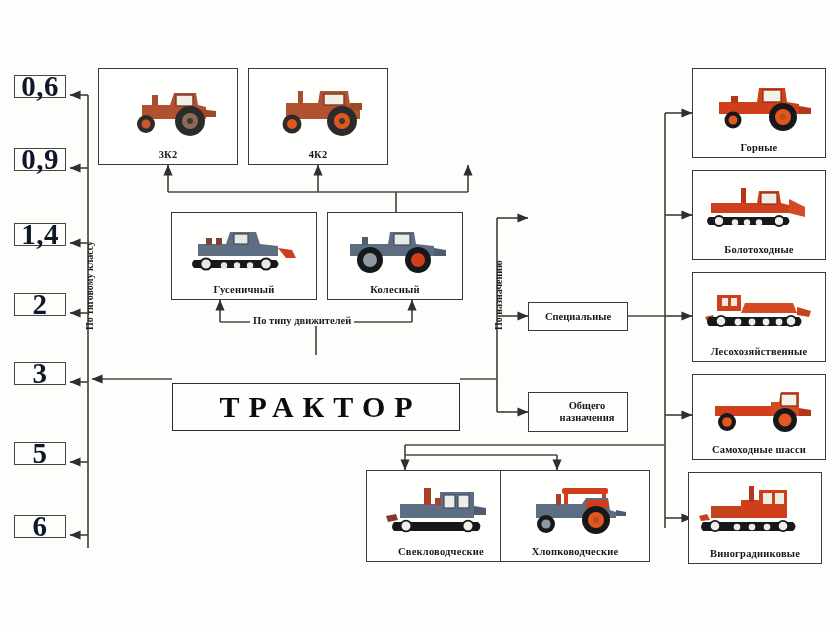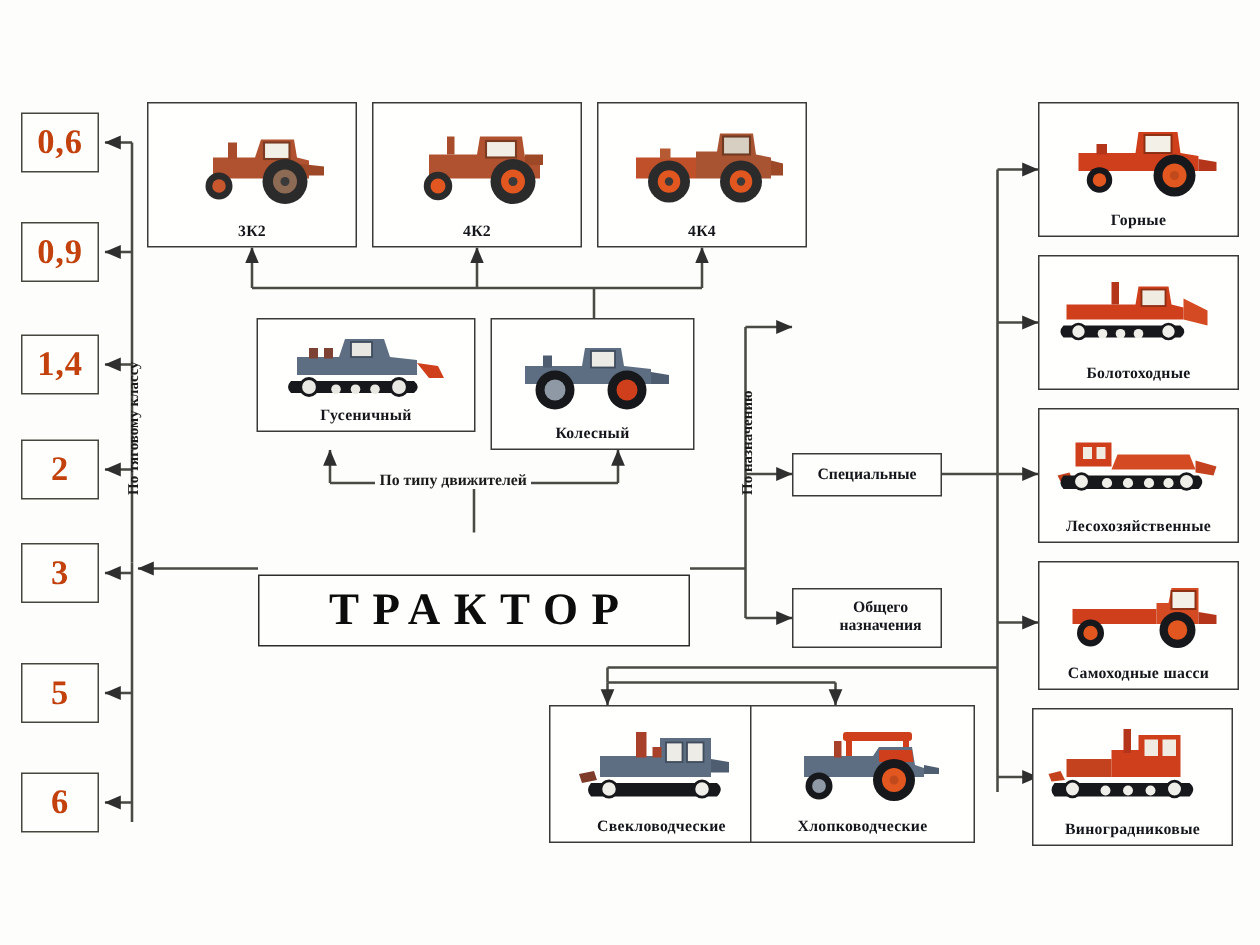--- a/index.html
+++ b/index.html
@@ -17,26 +17,26 @@
     box-sizing:border-box;
     background:#fefefc;
     border:1.6px solid #3a3a3a;
     display:flex;
     align-items:center;
     justify-content:center;
     text-align:center;
   }
   
   .cls{
-    width:52px;height:40px;
+    width:52px;height:23px;
     border:1.8px solid #46463e;
     font-family:"Liberation Serif", serif;
     font-weight:700;
-    font-size:23px;
-    color:#c2410c;
+    font-size:29px;
+    color:#0f172a;
     letter-spacing:.5px;
   }
 
   
   .card{
     flex-direction:column;
     justify-content:flex-end;
     padding-bottom:3px;
     background:#fffffd;
   }
@@ -235,42 +235,22 @@
             <circle cx="80" cy="40" r="8" fill="#e2561f"></circle>
             <circle cx="80" cy="40" r="3" fill="#3a3a3a"></circle>
           <circle cx="30" cy="43" r="9.5" fill="#2b2b2b"></circle>
             <circle cx="30" cy="43" r="5" fill="#e2561f"></circle>
         </g>
       </svg>
     </div>
     <div class="cap">4К2</div>
   </div>
 
-  <div class="box card" style="left:398px;top:68px;width:140px;height:97px;">
-    <div class="art">
-      <svg class="art-svg" width="116" height="58" viewBox="0 0 116 58">
-        <g>
-          <path d="M14 38 L14 24 L54 24 L54 38 Z" fill="#c0502a"></path>
-          <path d="M54 38 L54 20 L68 20 L70 8 L92 8 L94 22 L104 24 L104 38 Z" fill="#a85433"></path>
-          <rect x="72" y="10" width="18" height="12" fill="#d6cfc2" stroke="#6e3a22" stroke-width="1.4"></rect>
-          <rect x="30" y="18" width="7" height="7" fill="#b65a33"></rect>
-          <path d="M104 26 L112 28 L112 36 L104 36 Z" fill="#9d4826"></path>
-          <circle cx="84" cy="40" r="14" fill="#2b2b2b"></circle>
-            <circle cx="84" cy="40" r="7.5" fill="#e2561f"></circle>
-            <circle cx="84" cy="40" r="2.8" fill="#3a3a3a"></circle>
-          <circle cx="36" cy="40" r="14" fill="#2b2b2b"></circle>
-            <circle cx="36" cy="40" r="7.5" fill="#e2561f"></circle>
-            <circle cx="36" cy="40" r="2.8" fill="#3a3a3a"></circle>
-        </g>
-      </svg>
-    </div>
-    <div class="cap">4К4</div>
-  </div>
-
-  <div class="box card" style="left:171px;top:212px;width:146px;height:76px;">
+
+  <div class="box card" style="left:171px;top:212px;width:146px;height:88px;">
     <div class="art">
       <svg class="art-svg" width="124" height="52" viewBox="0 0 124 52">
         <g>
           <path d="M16 32 L16 20 L44 20 L48 8 L74 8 L78 20 L96 22 L96 32 Z" fill="#5d6e82"></path>
           <rect x="52" y="10" width="14" height="10" fill="#e8e7e1" stroke="#3f4c5c" stroke-width="1.2"></rect>
           <rect x="24" y="14" width="6" height="7" fill="#7e4235"></rect>
           <rect x="34" y="14" width="6" height="7" fill="#7e4235"></rect>
           <path d="M96 24 L110 26 L114 34 L104 34 Z" fill="#cf3f1c"></path>
           <path d="M12 36 q-4 4 0 8 L94 44 q5 -4 0 -8 Z" fill="#17181b"></path>
           <circle cx="24" cy="40" r="5.6" fill="#e9e8e3" stroke="#17181b" stroke-width="2"></circle>

